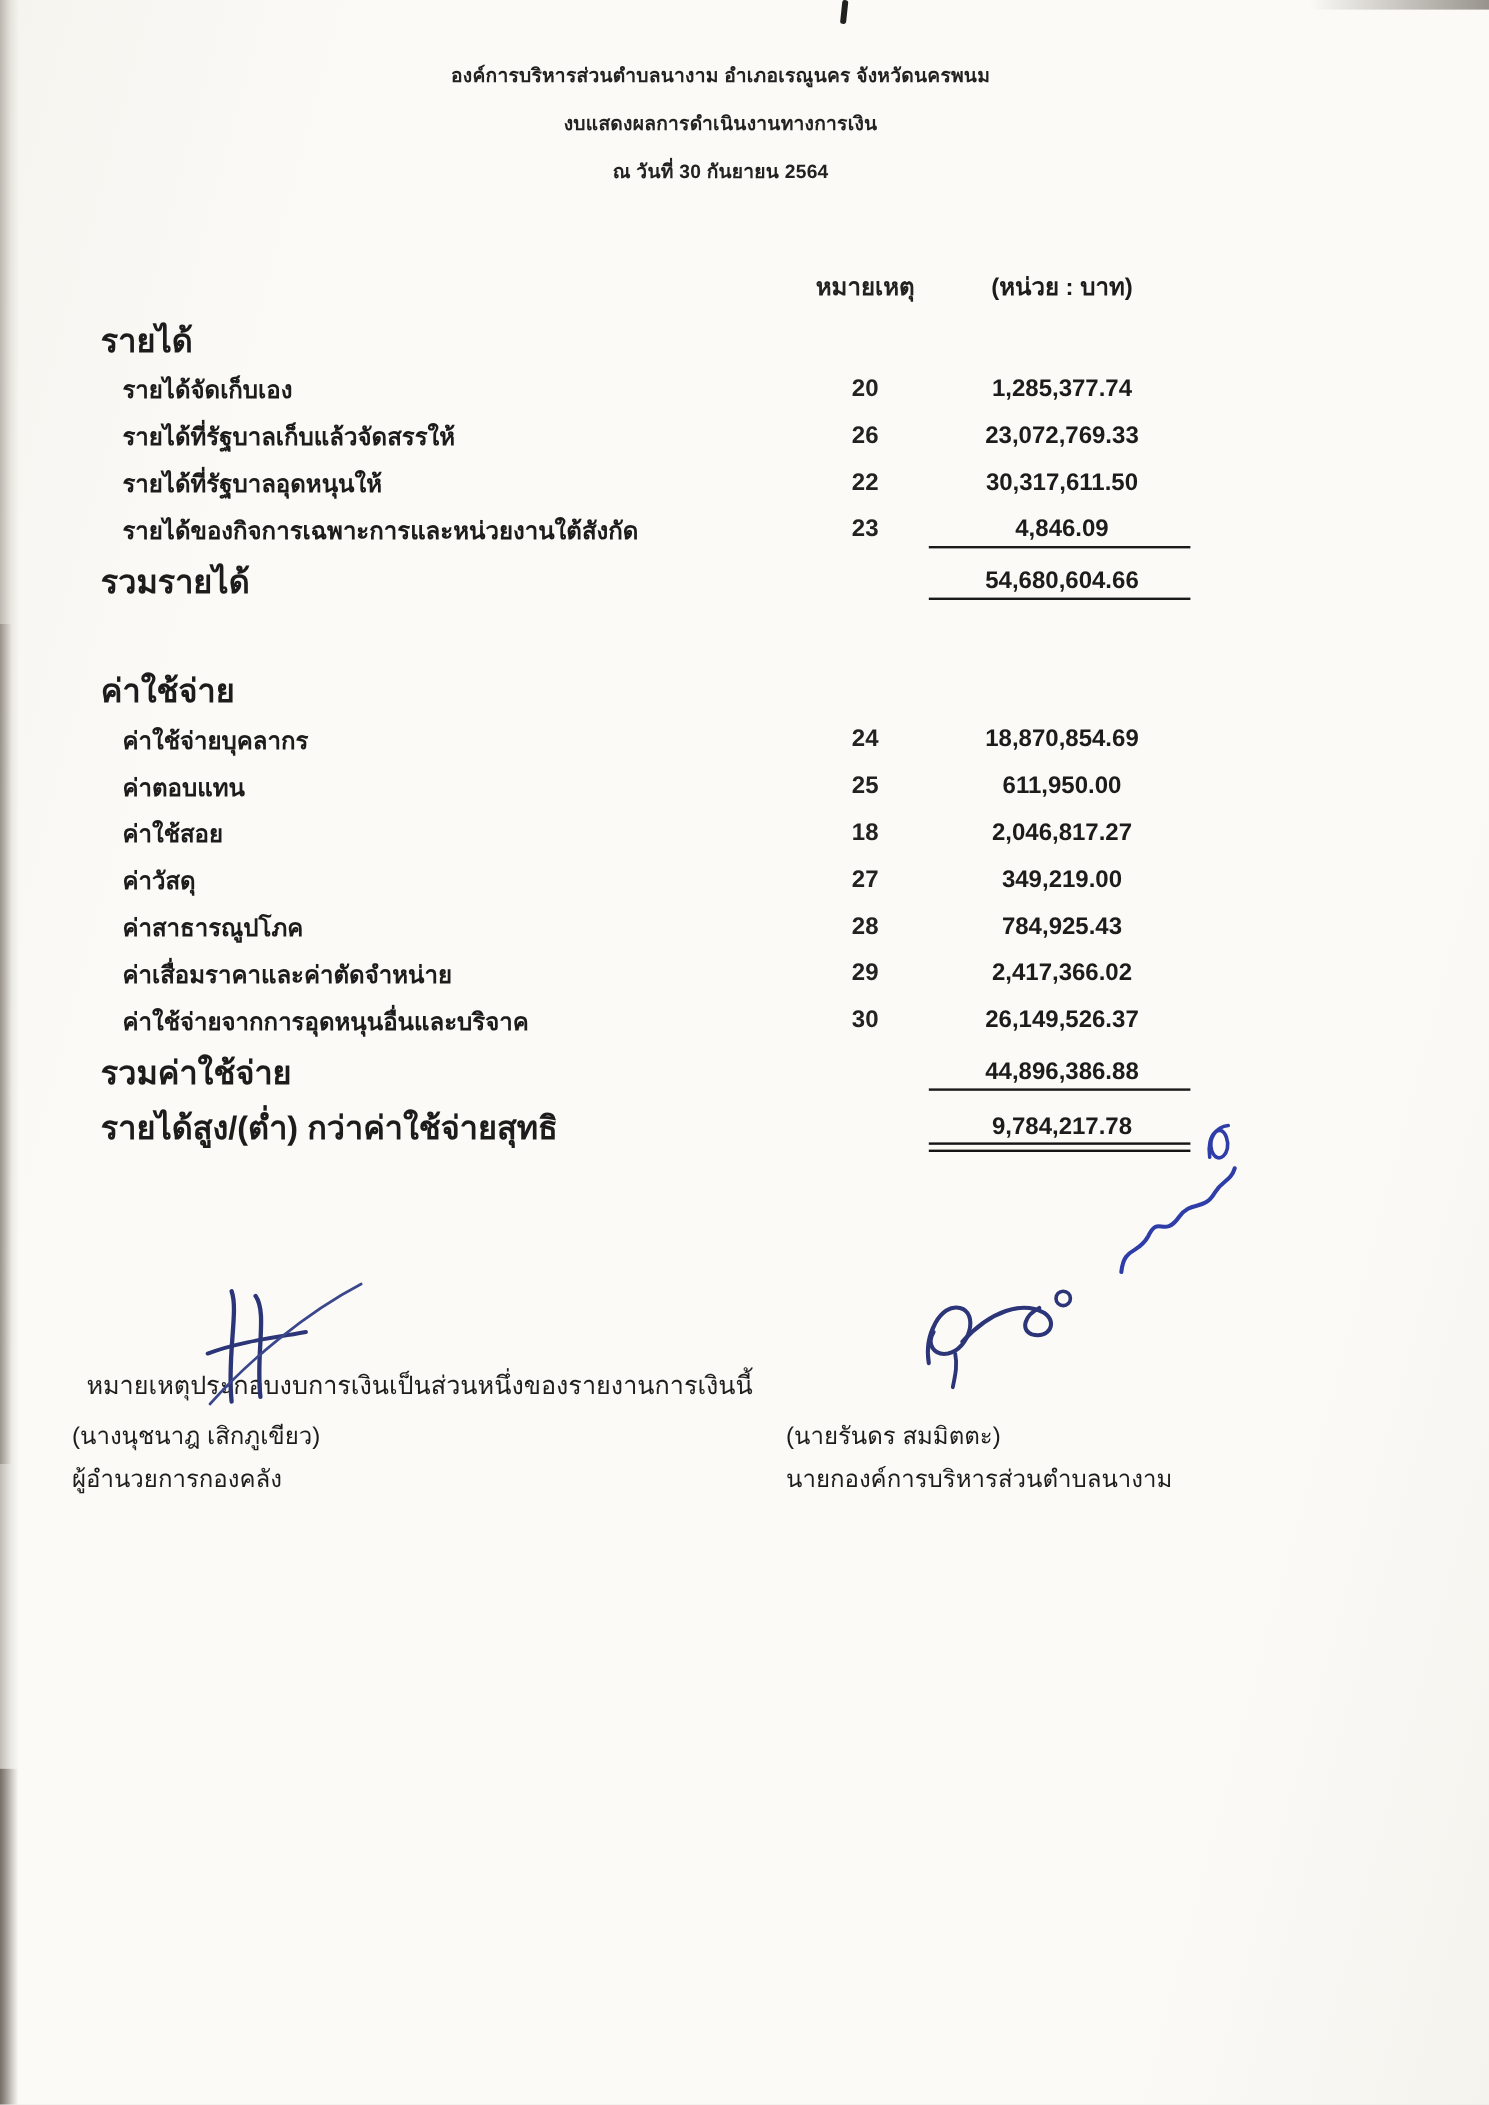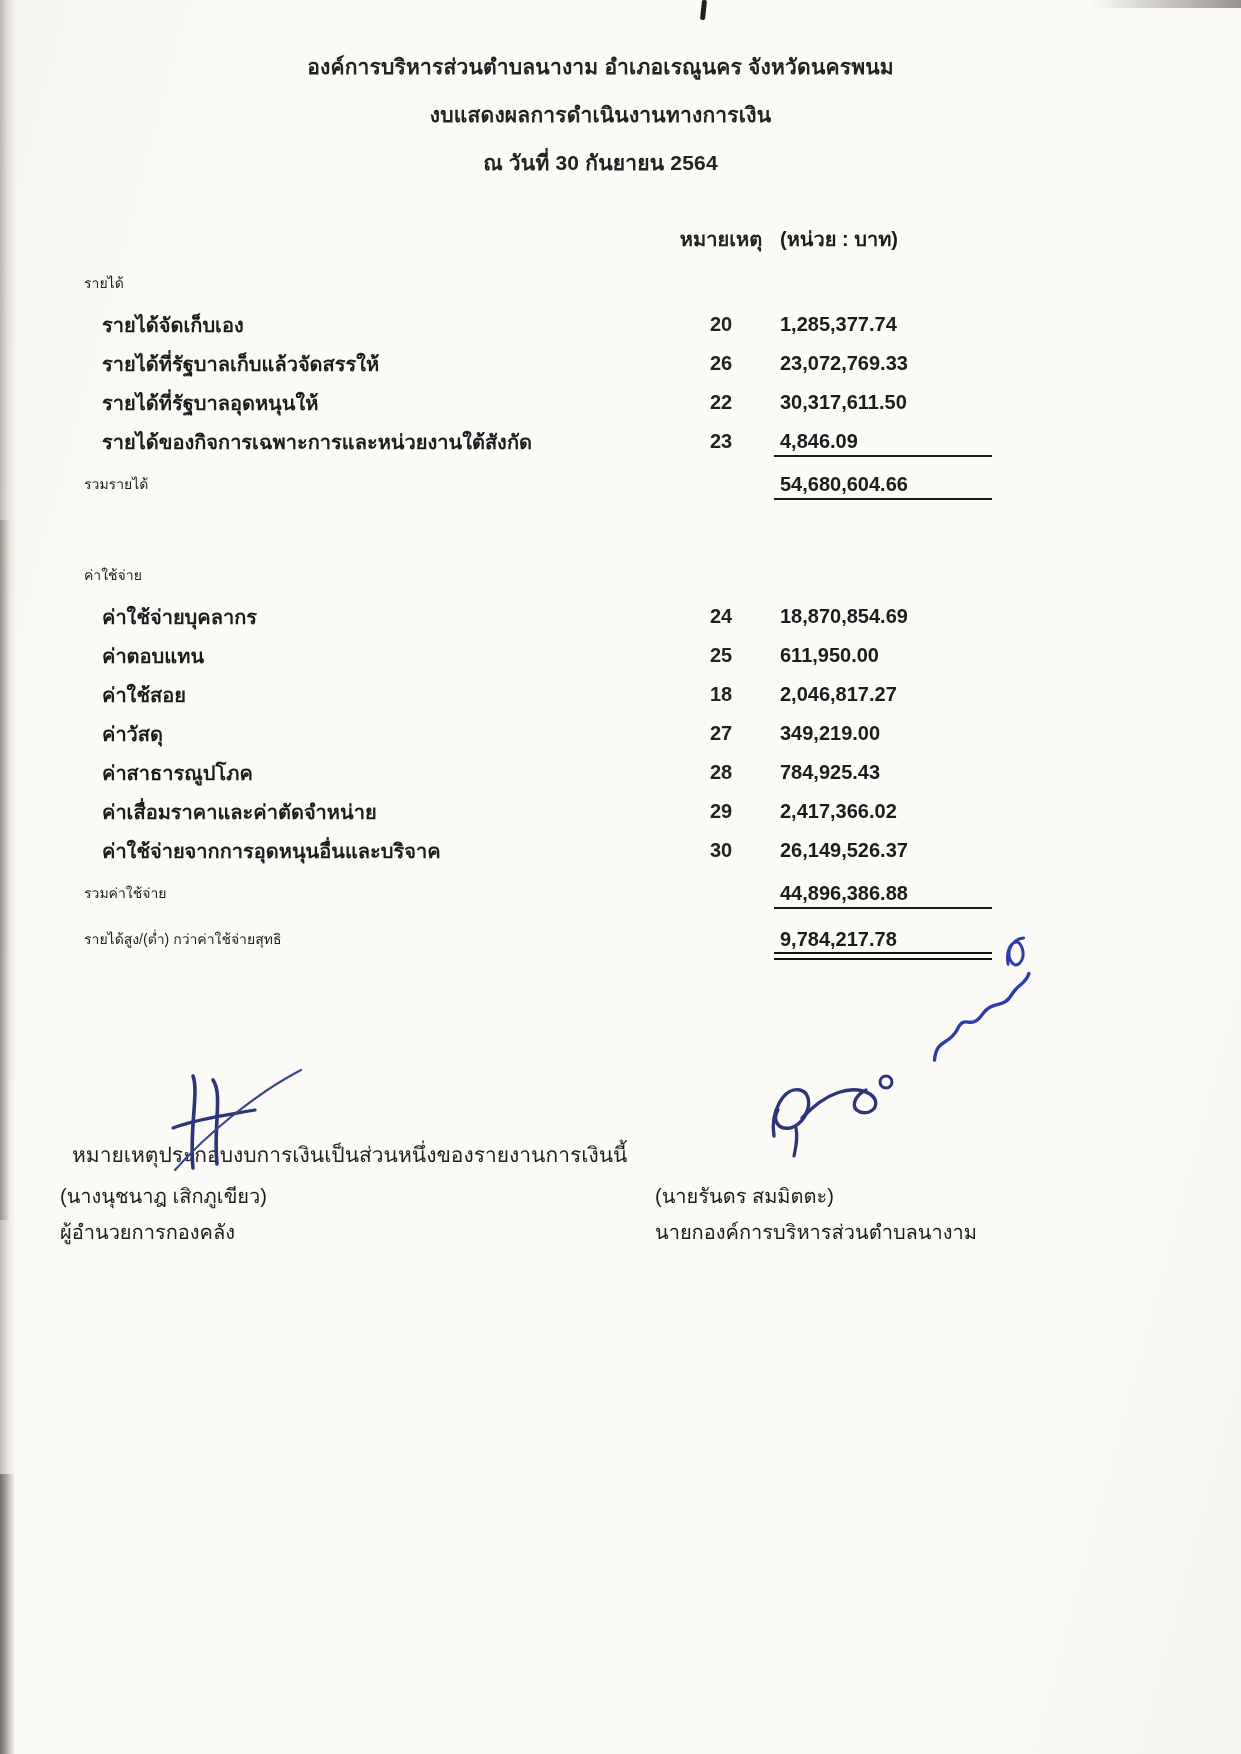--- a/index.html
+++ b/index.html
@@ -23,34 +23,34 @@
     background:linear-gradient(to right, rgba(55,46,38,.55), rgba(55,46,38,.15) 70%, transparent);}
   .edge-left-mid{position:absolute;left:0;top:520px;width:10px;height:700px;
     background:linear-gradient(to right, rgba(70,60,50,.30), transparent);}
   .corner-tr{position:absolute;top:0;right:0;width:150px;height:8px;
     background:linear-gradient(to left, rgba(70,62,54,.55), transparent);}
   .tick-top{position:absolute;left:701px;top:0;width:5px;height:20px;background:#20201e;
     transform:rotate(6deg);border-radius:2px;}
 
   
   .title-block{position:absolute;top:50px;left:0;right:40px;text-align:center;}
-  .title-line{font-size:21px;font-weight:bold;letter-spacing:.2px;margin-bottom:15px;color:#222;}
+  .title-line{font-size:16px;font-weight:bold;letter-spacing:.2px;margin-bottom:15px;color:#222;}
 
   
   .fin{position:absolute;top:213px;left:84px;width:908px;font-size:20px;}
   .frow{display:grid;grid-template-columns:1fr 118px 212px;align-items:center;height:39px;}
   .frow.colhead{height:42px;align-items:end;padding-bottom:6px;}
   .frow.sect{height:44px;}
   .frow.total{height:46px;}
   .frow.spacer{height:46px;}
   .cell{white-space:nowrap;font-weight:bold;}
   .label{padding-left:18px;}
-  .sect-label,.total-label{font-weight:normal;padding-left:0;font-size:14px;}
+  .sect-label,.total-label{font-weight:bold;padding-left:0;font-size:27px;}
   .note{text-align:center;color:#222;}
-  .amt{text-align:left;position:relative;padding-right:2px;}
+  .amt{text-align:center;position:relative;padding-right:2px;}
   .amt-bold{font-weight:bold;}
   .colhead .note{font-weight:bold;}
   .colhead .amt{font-weight:bold;}
   .u-bottom::after{content:'';position:absolute;left:-6px;right:0;bottom:-4px;border-bottom:2.5px solid #1a1a1a;}
   .u-double::after{content:'';position:absolute;left:-6px;right:0;bottom:-9px;height:4px;
     border-top:2.5px solid #141414;border-bottom:2.5px solid #141414;}
 
   
   .footnote{position:absolute;top:1138px;left:72px;font-size:21px;color:#1e1e1e;}
 

